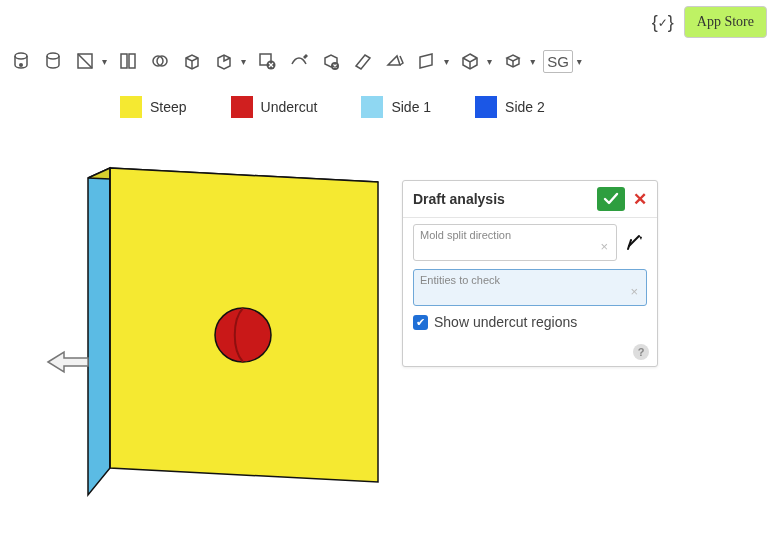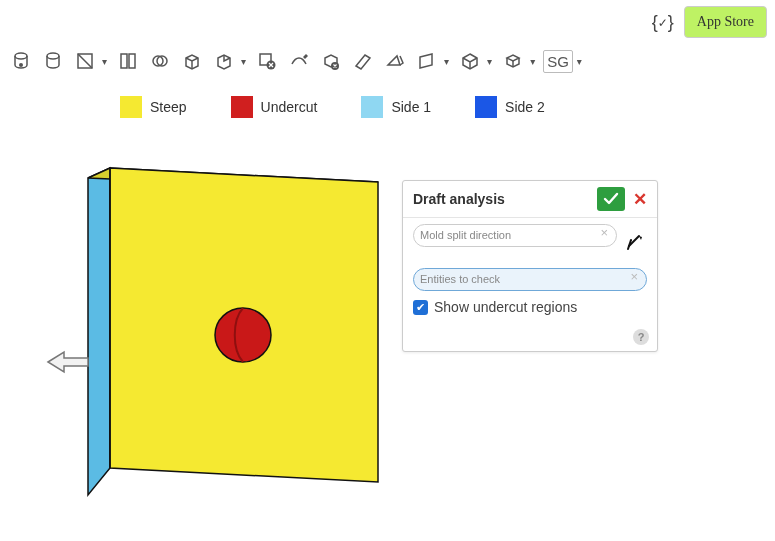--- a/index.html
+++ b/index.html
@@ -150,22 +150,22 @@
     justify-content: center;
     font-size: 17px;
     font-weight: bold;
     cursor: pointer;
   }
   .panel-body {
     padding: 6px 10px 8px 10px;
   }
   .field-box {
     border: 1px solid #ccc;
-    border-radius: 12px;
-    padding: 4px 6px 5px 6px;
+    border-radius: 3px;
+    padding: 4px 6px 19px 6px;
     margin-bottom: 8px;
     position: relative;
   }
   .field-box.active {
     border-color: #6fa8d8;
     background: #eaf3fb;
   }
   .field-label {
     font-size: 11px;
     color: #888;

